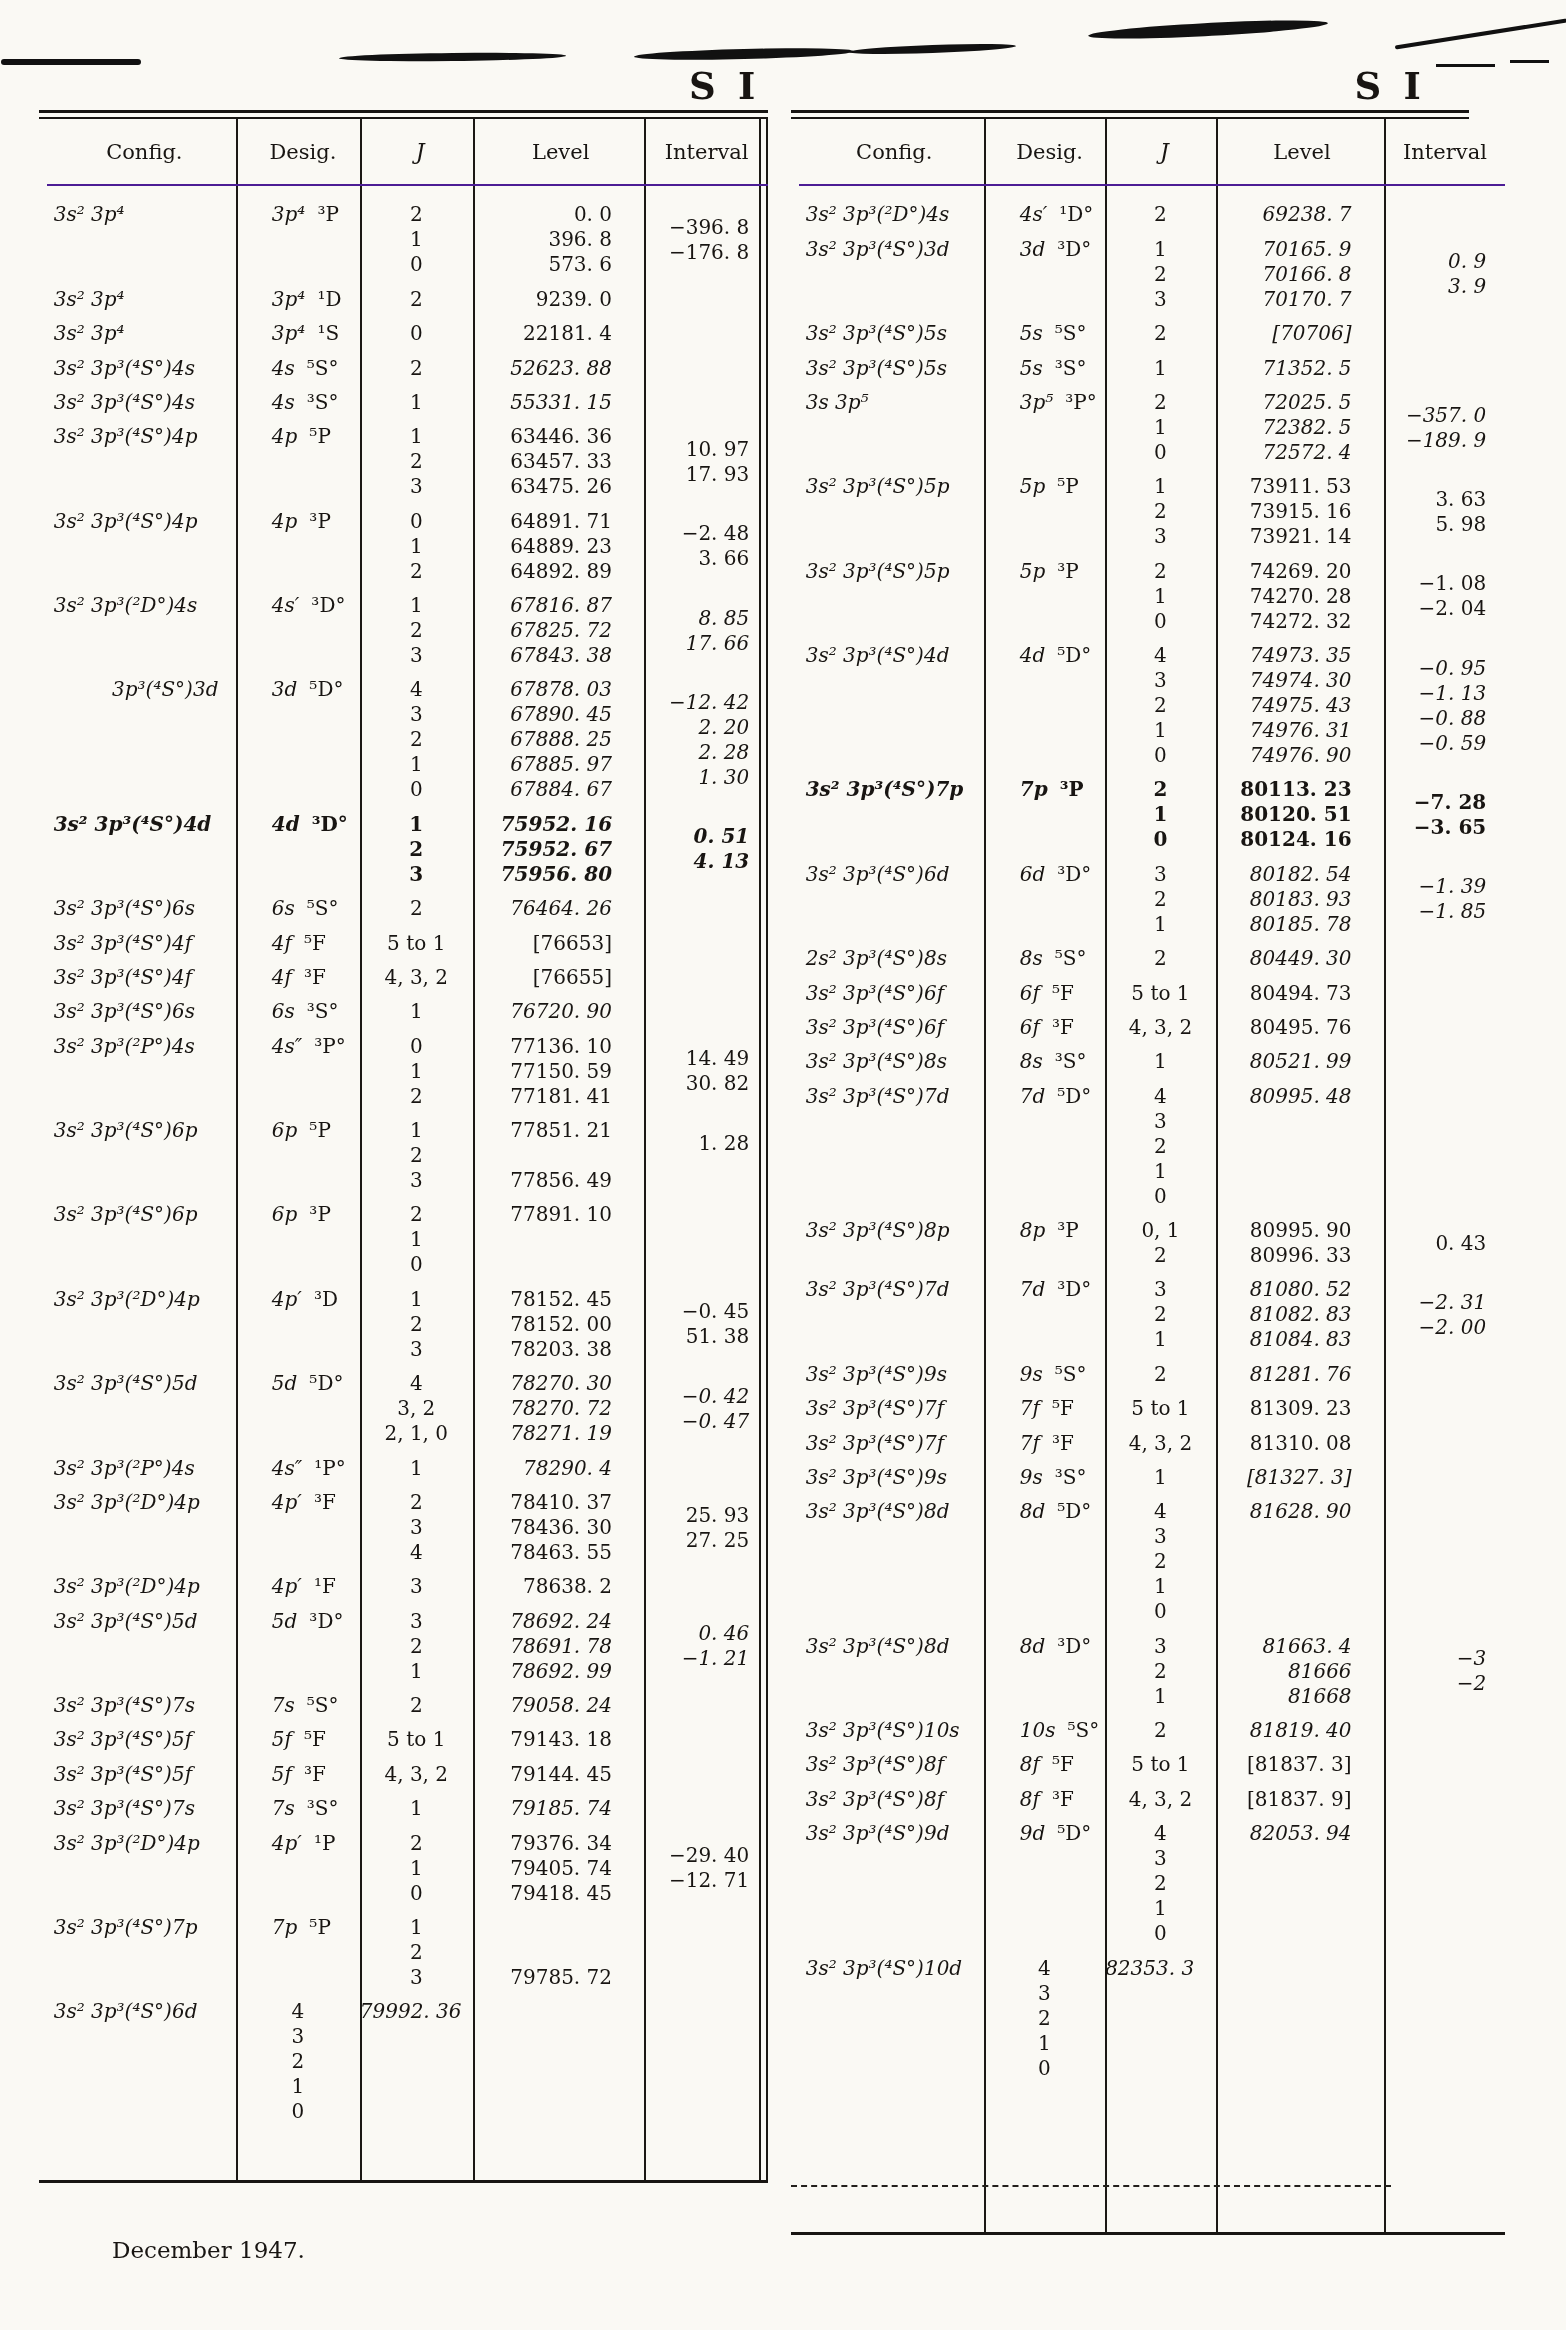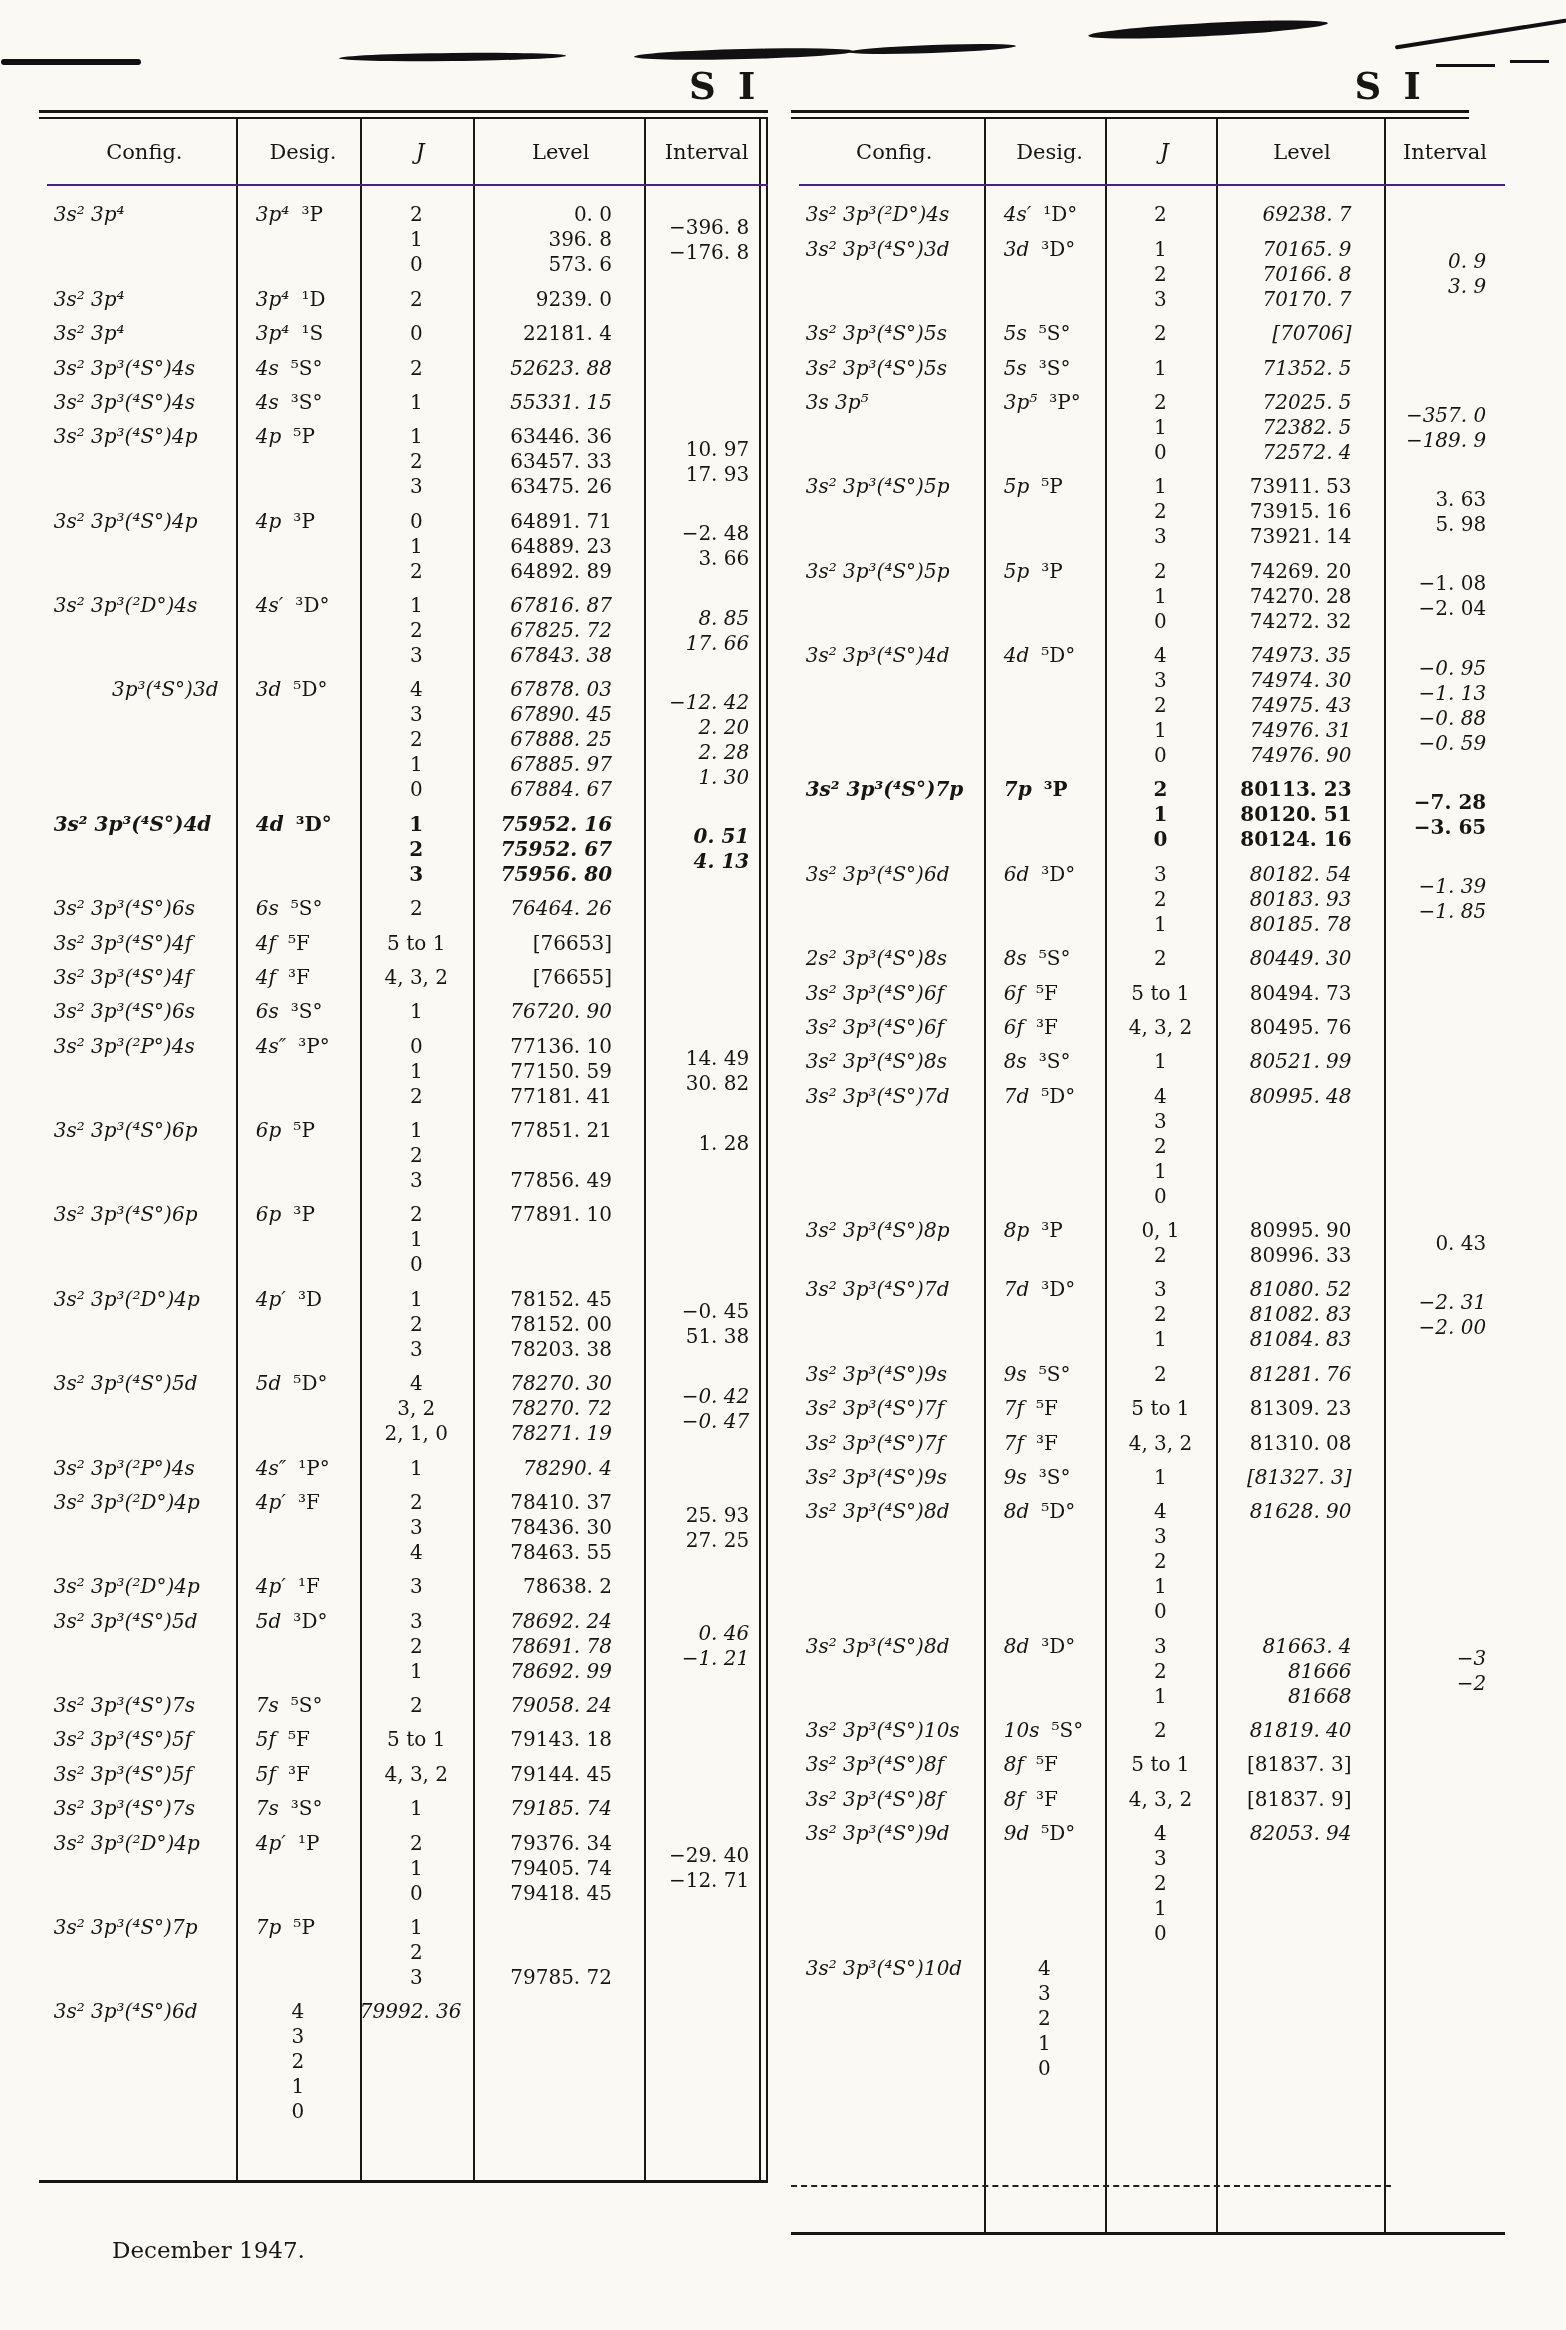--- a/index.html
+++ b/index.html
@@ -30,21 +30,21 @@
        grid-template-columns:27% 17% 15.5% 23.5% 17%;align-items:center;
        border-bottom:2px solid #4c1d95;font-size:21px;}
   .hcell{text-align:center;}
   .hcell.hj{font-style:italic;font-size:22px;}
   
   .tbody{position:absolute;top:77px;left:0;right:0;bottom:0;padding-top:10.7px;overflow:hidden;}
   .row{display:grid;grid-template-columns:27% 17% 15.5% 23.5% 17%;padding:4.7px 0;}
   .ln{height:25px;line-height:25px;font-size:20px;white-space:pre;}
   .cfg{padding-left:14.7px;font-style:italic;}
   .cfg.ind{text-align:right;padding-right:17.4px;}
-  .dsg{padding-left:20px;}
+  .dsg{padding-left:36px;}
   .dn{font-style:italic;}
   .dt{margin-left:12px;}
   .jj{text-align:center;}
   .lvl{text-align:right;padding-right:32px;}
   .itv{text-align:right;padding-right:18.7px;padding-top:12.7px;}
   .row.it .lvl .ln,.row.it .itv .ln{font-style:italic;}
   .row.bd .ln,.row.bd .dn,.row.bd .dt{font-weight:700;}
   .sep{border-top:2px dashed #23201c;width:84%;margin-top:100px;}
   .jdash{border-top:2px dashed #23201c;width:58%;margin:12.7px auto 0;}
   .row.limit .dsg{padding-left:0;text-align:center;}
@@ -1154,20 +1154,23 @@
             <div class="cell cfg">
               <div class="ln">3s² 3p³(⁴S°)10d</div>
             </div>
             <div class="cell jj">
               <div class="ln">4</div>
               <div class="ln">3</div>
               <div class="ln">2</div>
               <div class="ln">1</div>
               <div class="ln">0</div>
             </div>
+            <div class="cell lvl">
+              <div class="ln">82353. 3</div>
+            </div>
             <div class="cell itv"></div>
           </div>
           <div class="sep"></div>
         </div>
     </div>
   </section>
 
   <div class="footer">December 1947.</div>
 </div>
 

